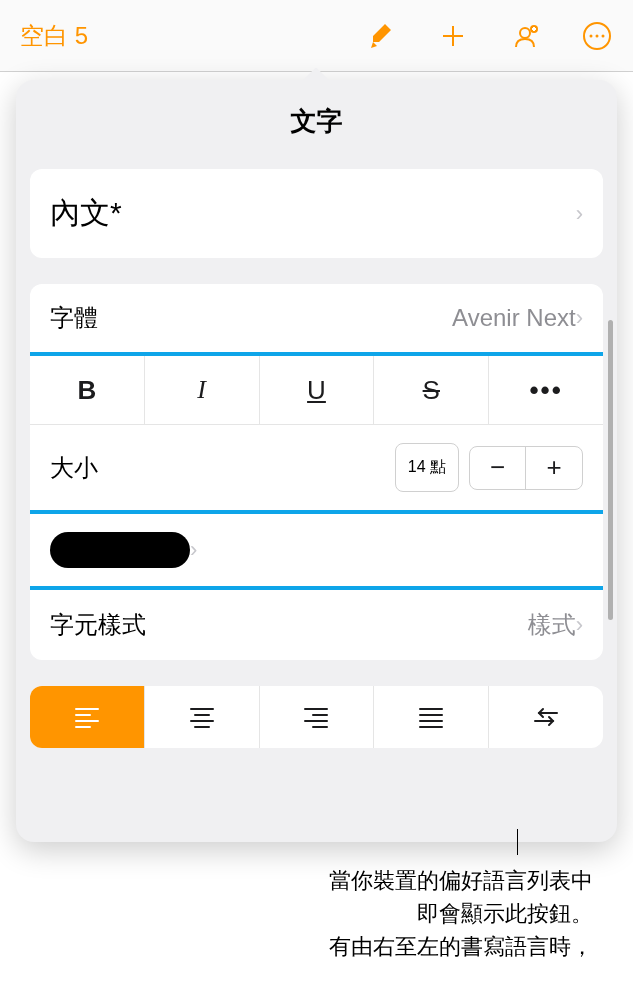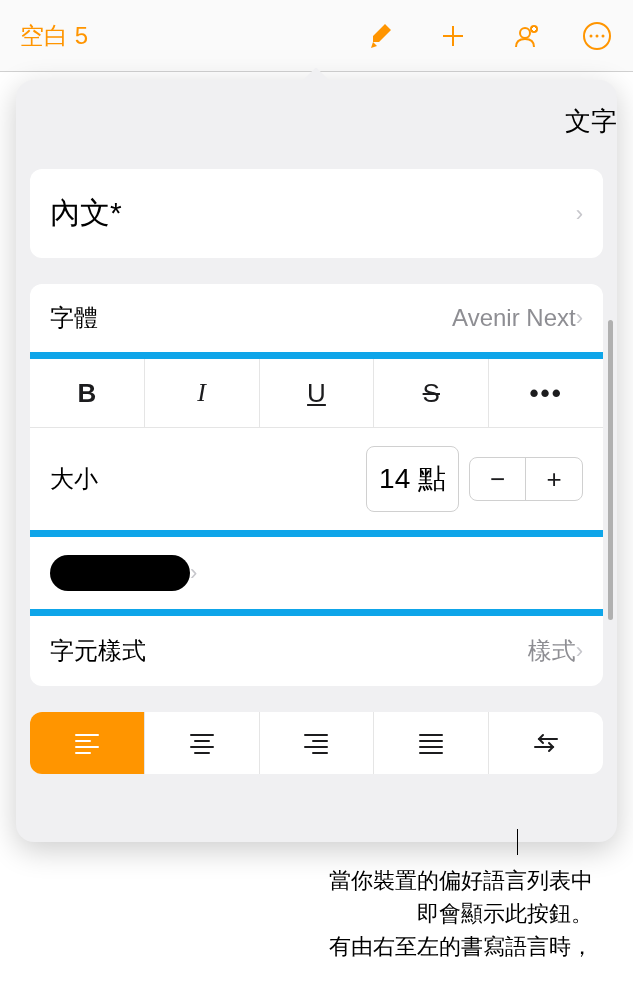--- a/index.html
+++ b/index.html
@@ -77,42 +77,42 @@
       position: absolute;
       width: 24px;
       height: 24px;
       background: #f0f0f2;
       transform: rotate(45deg);
       top: 4px;
       left: 0;
       border-radius: 3px;
     }
     .panel-header {
-      text-align: right;
+      text-align: center;
       padding: 24px 0 30px;
       font-size: 26px;
-      font-weight: 400;
+      font-weight: 700;
     }
     .section-label {
       font-size: 18px;
       color: #8e8e93;
       padding: 0 28px 8px;
     }
     .card {
       background: #fff;
       margin: 0 14px 26px;
       border-radius: 12px;
     }
     .row {
       display: flex;
       align-items: center;
       justify-content: space-between;
       padding: 18px 20px;
       font-size: 24px;
-      border-bottom: 7px solid #0ea5e9;
+      border-bottom: 4px solid #0ea5e9;
       min-height: 70px;
     }
     .row:last-child {
       border-bottom: none;
     }
     .row-large {
       font-size: 30px;
       padding: 24px 20px;
     }
     .row-value {
@@ -152,21 +152,21 @@
     
     .size-controls {
       display: flex;
       align-items: center;
       gap: 10px;
     }
     .size-value {
       border: 1px solid #d0d0d0;
       border-radius: 8px;
       padding: 13px 12px;
-      font-size: 28px;
+      font-size: 16px;
     }
     .stepper {
       display: flex;
       border: 1px solid #d0d0d0;
       border-radius: 8px;
       overflow: hidden;
     }
     .stepper-btn {
       width: 56px;
       height: 42px;

